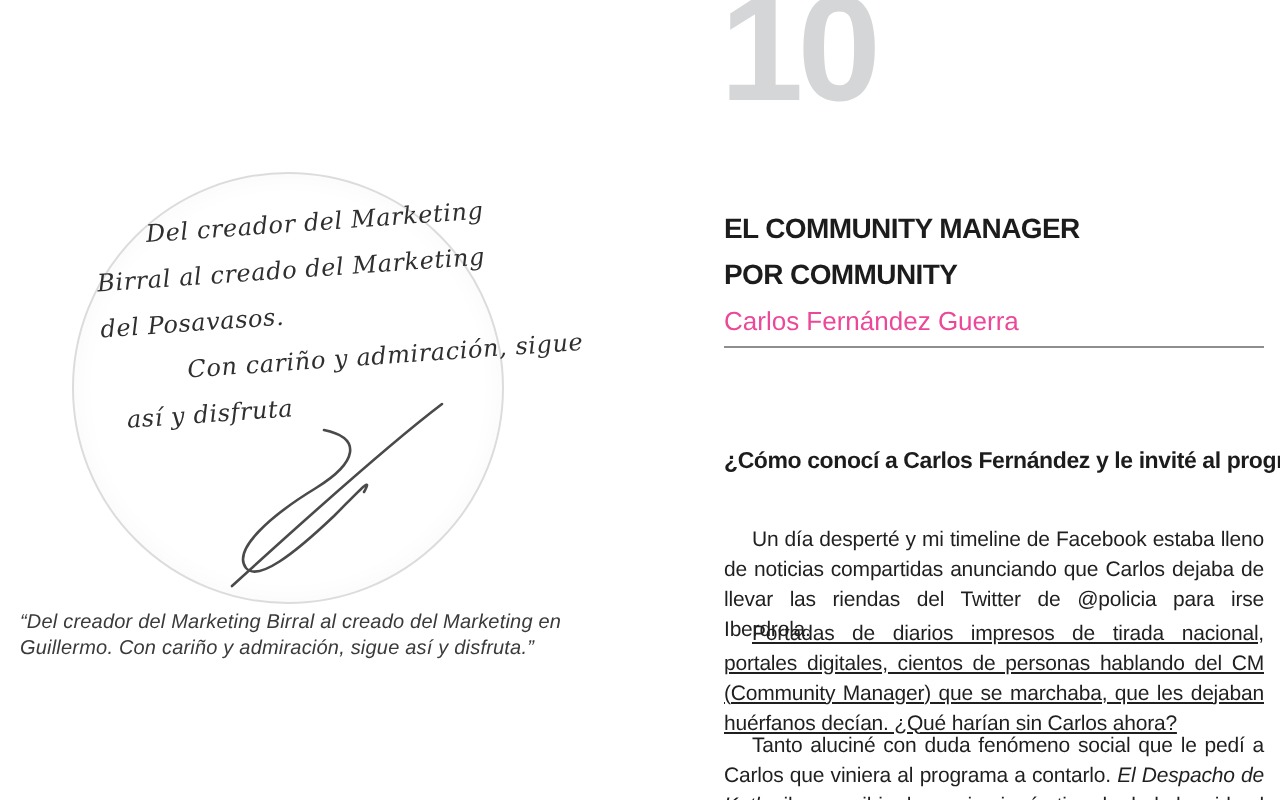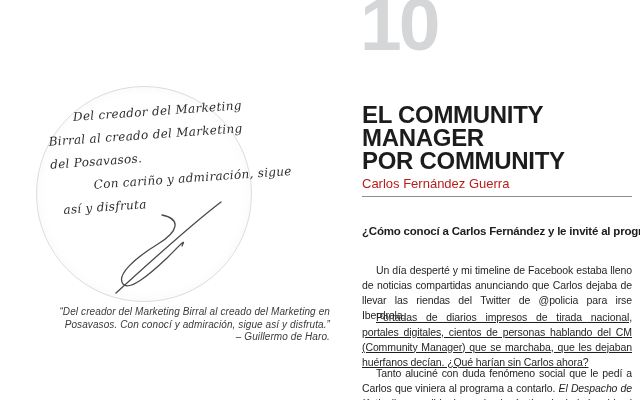--- a/index.html
+++ b/index.html
@@ -60,21 +60,21 @@
     fill: none;
     stroke: #4a4a4a;
     stroke-width: 1.3;
     stroke-linecap: round;
   }
 
   #caption {
     position: absolute;
     left: 10px; top: 306px;
     width: 320px;
-    text-align: right;
+    text-align: left;
     font-style: italic;
     font-size: 10px;
     line-height: 12.5px;
     color: #3a3a3a;
     letter-spacing: 0.1px;
   }
   .caption-line { white-space: nowrap; }
 
   
   #right-page {
@@ -90,30 +90,30 @@
     letter-spacing: -3px;
     line-height: 1;
     color: #d4d6d8;
   }
   #title-block {
     position: absolute;
     left: 2px; top: 103px;
     width: 270px;
   }
   .title-line {
-    font-size: 24px;
+    font-size: 14px;
     font-weight: bold;
     line-height: 23px;
     color: #1c1c1c;
     letter-spacing: -0.3px;
   }
   #author {
     margin-top: 4px;
     font-size: 13px;
-    color: #b91c1c;
+    color: #ec4899;
   }
   #title-rule {
     margin-top: 5px;
     height: 0;
     border: none;
     border-top: 1px solid #8e8e8e;
     width: 270px;
   }
   #question-heading {
     position: absolute;
@@ -158,22 +158,21 @@
       <div class="hw-line">así y disfruta</div>
     </div>
 
     <svg id="signature-svg" viewBox="0 0 340 400" xmlns="http://www.w3.org/2000/svg">
       <path d="M116,293 C150,262 192,224 221,202"></path>
       <path d="M162,215 C181,219 179,231 158,244 C135,258 116,275 123,284 C129,291 147,277 167,258 C179,246 187,237 182,246"></path>
     </svg>
 
     <div id="caption">
       <div class="caption-line">“Del creador del Marketing Birral al creado del Marketing en</div>
-      <div class="caption-line">Posavasos. Con conocí y admiración, sigue así y disfruta.”</div>
-      <div class="caption-line">– Guillermo de Haro.</div>
+      <div class="caption-line">Guillermo. Con cariño y admiración, sigue así y disfruta.”</div>
     </div>
   </div>
 
   <div id="right-page">
 
     <div id="chapter-number">10</div>
 
     <div id="title-block">
       <div class="title-line">EL COMMUNITY MANAGER</div>
       <div class="title-line">POR COMMUNITY</div>

